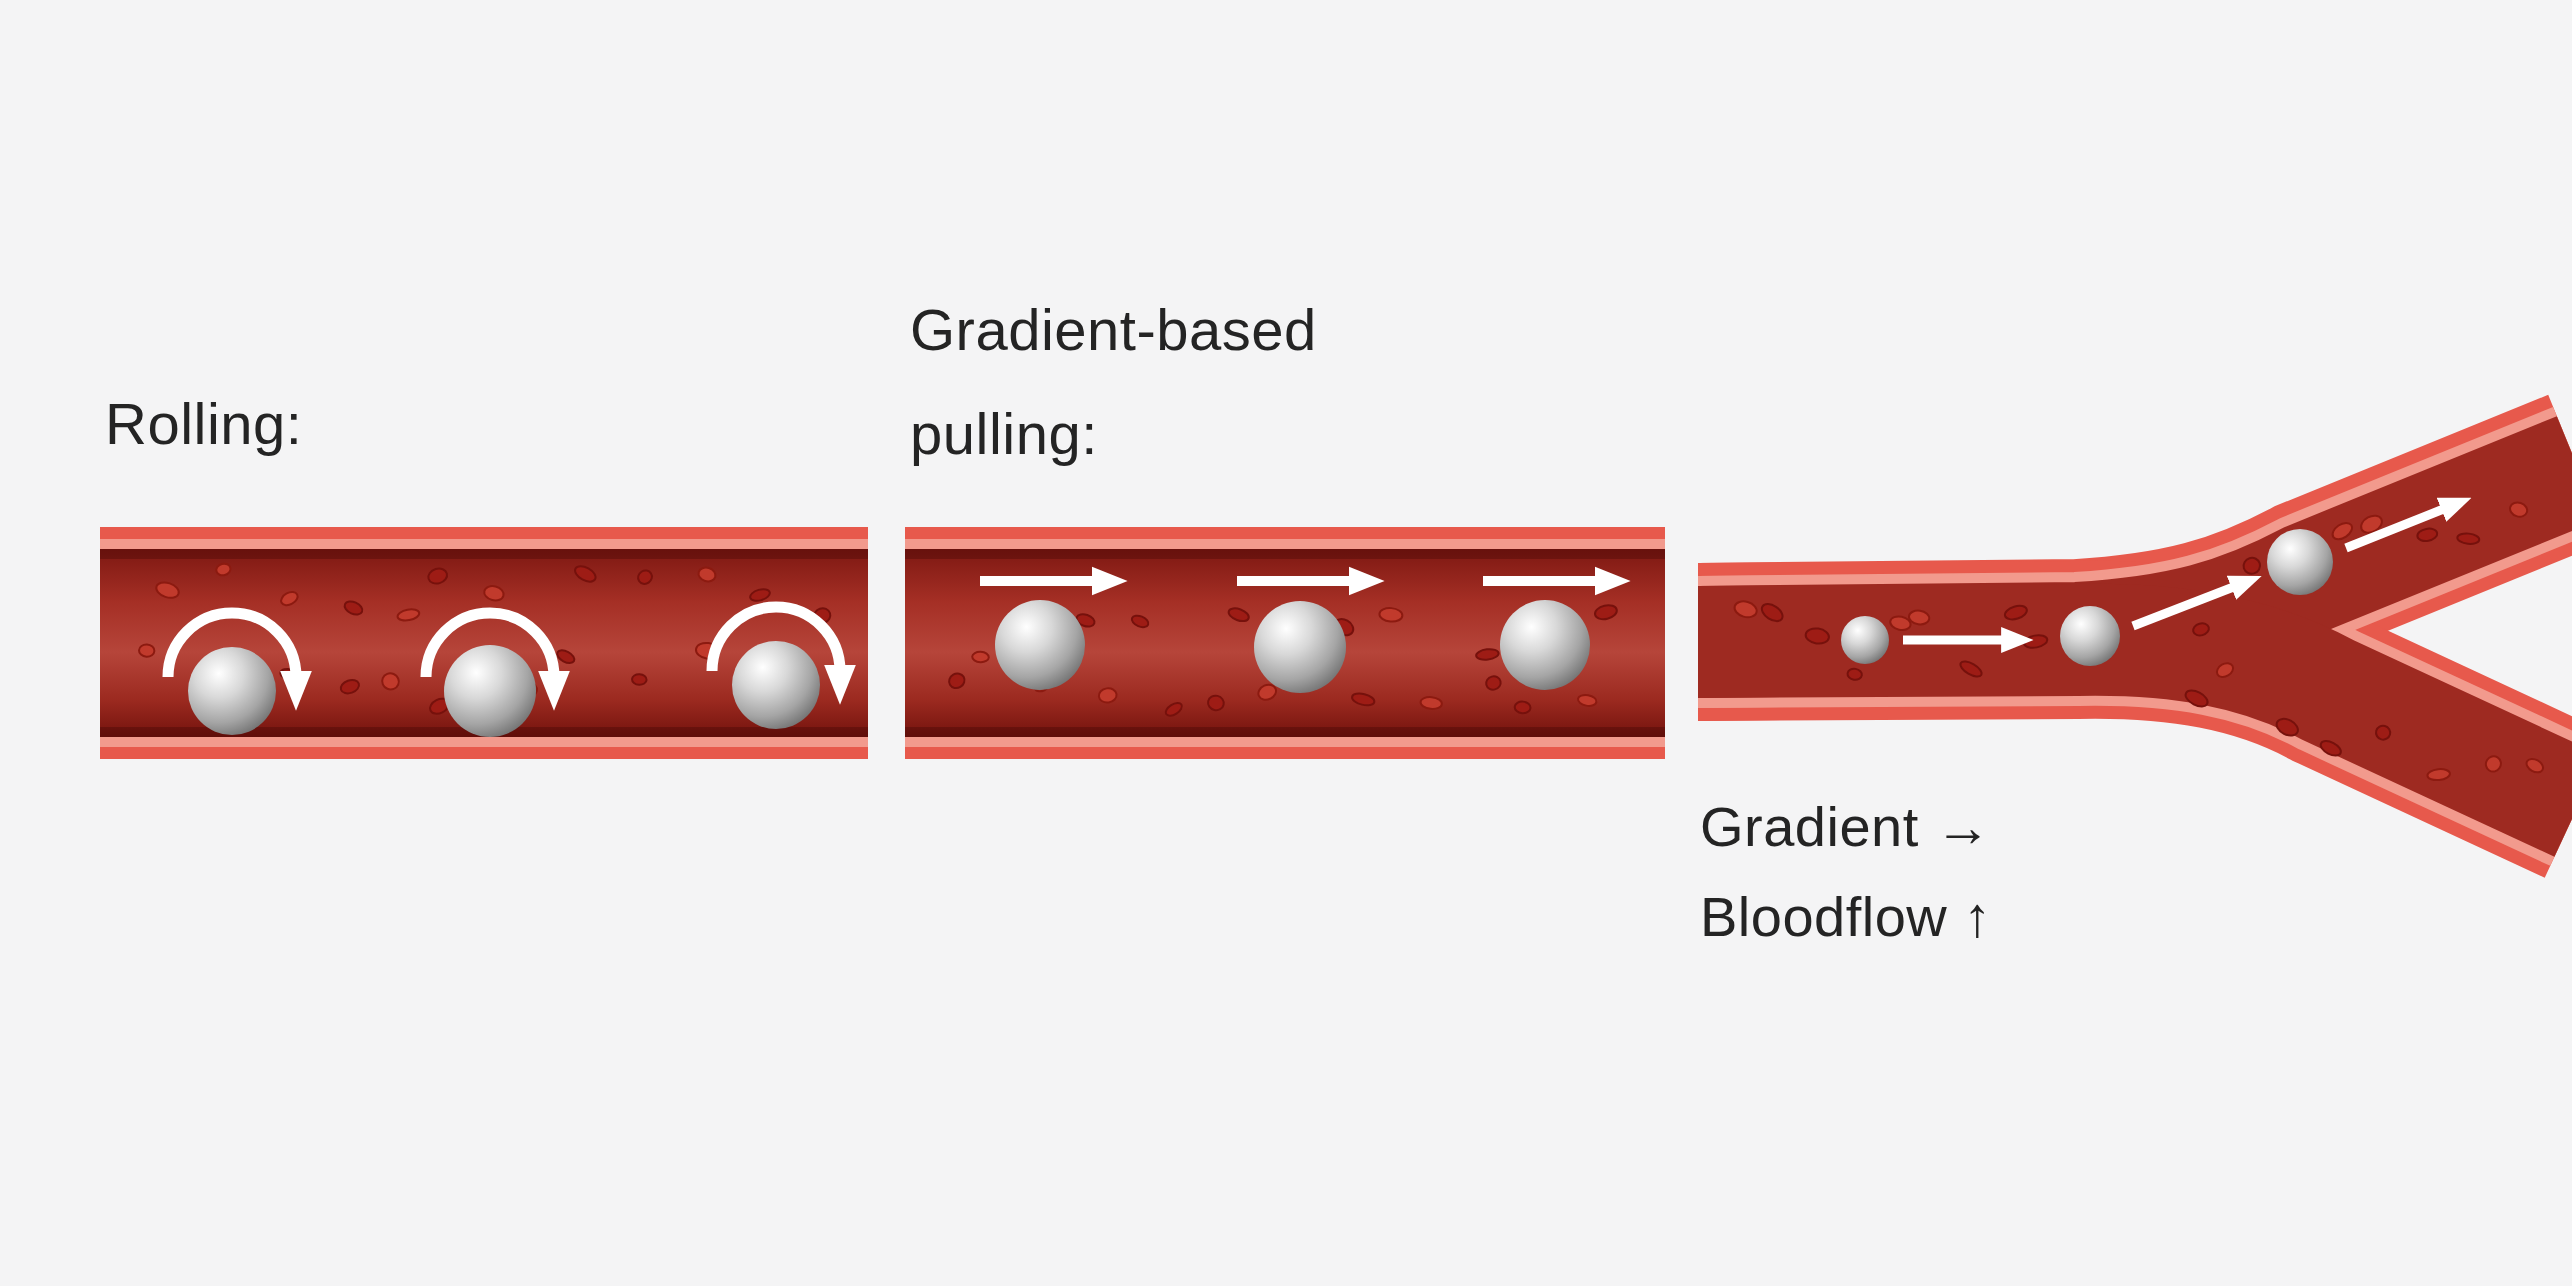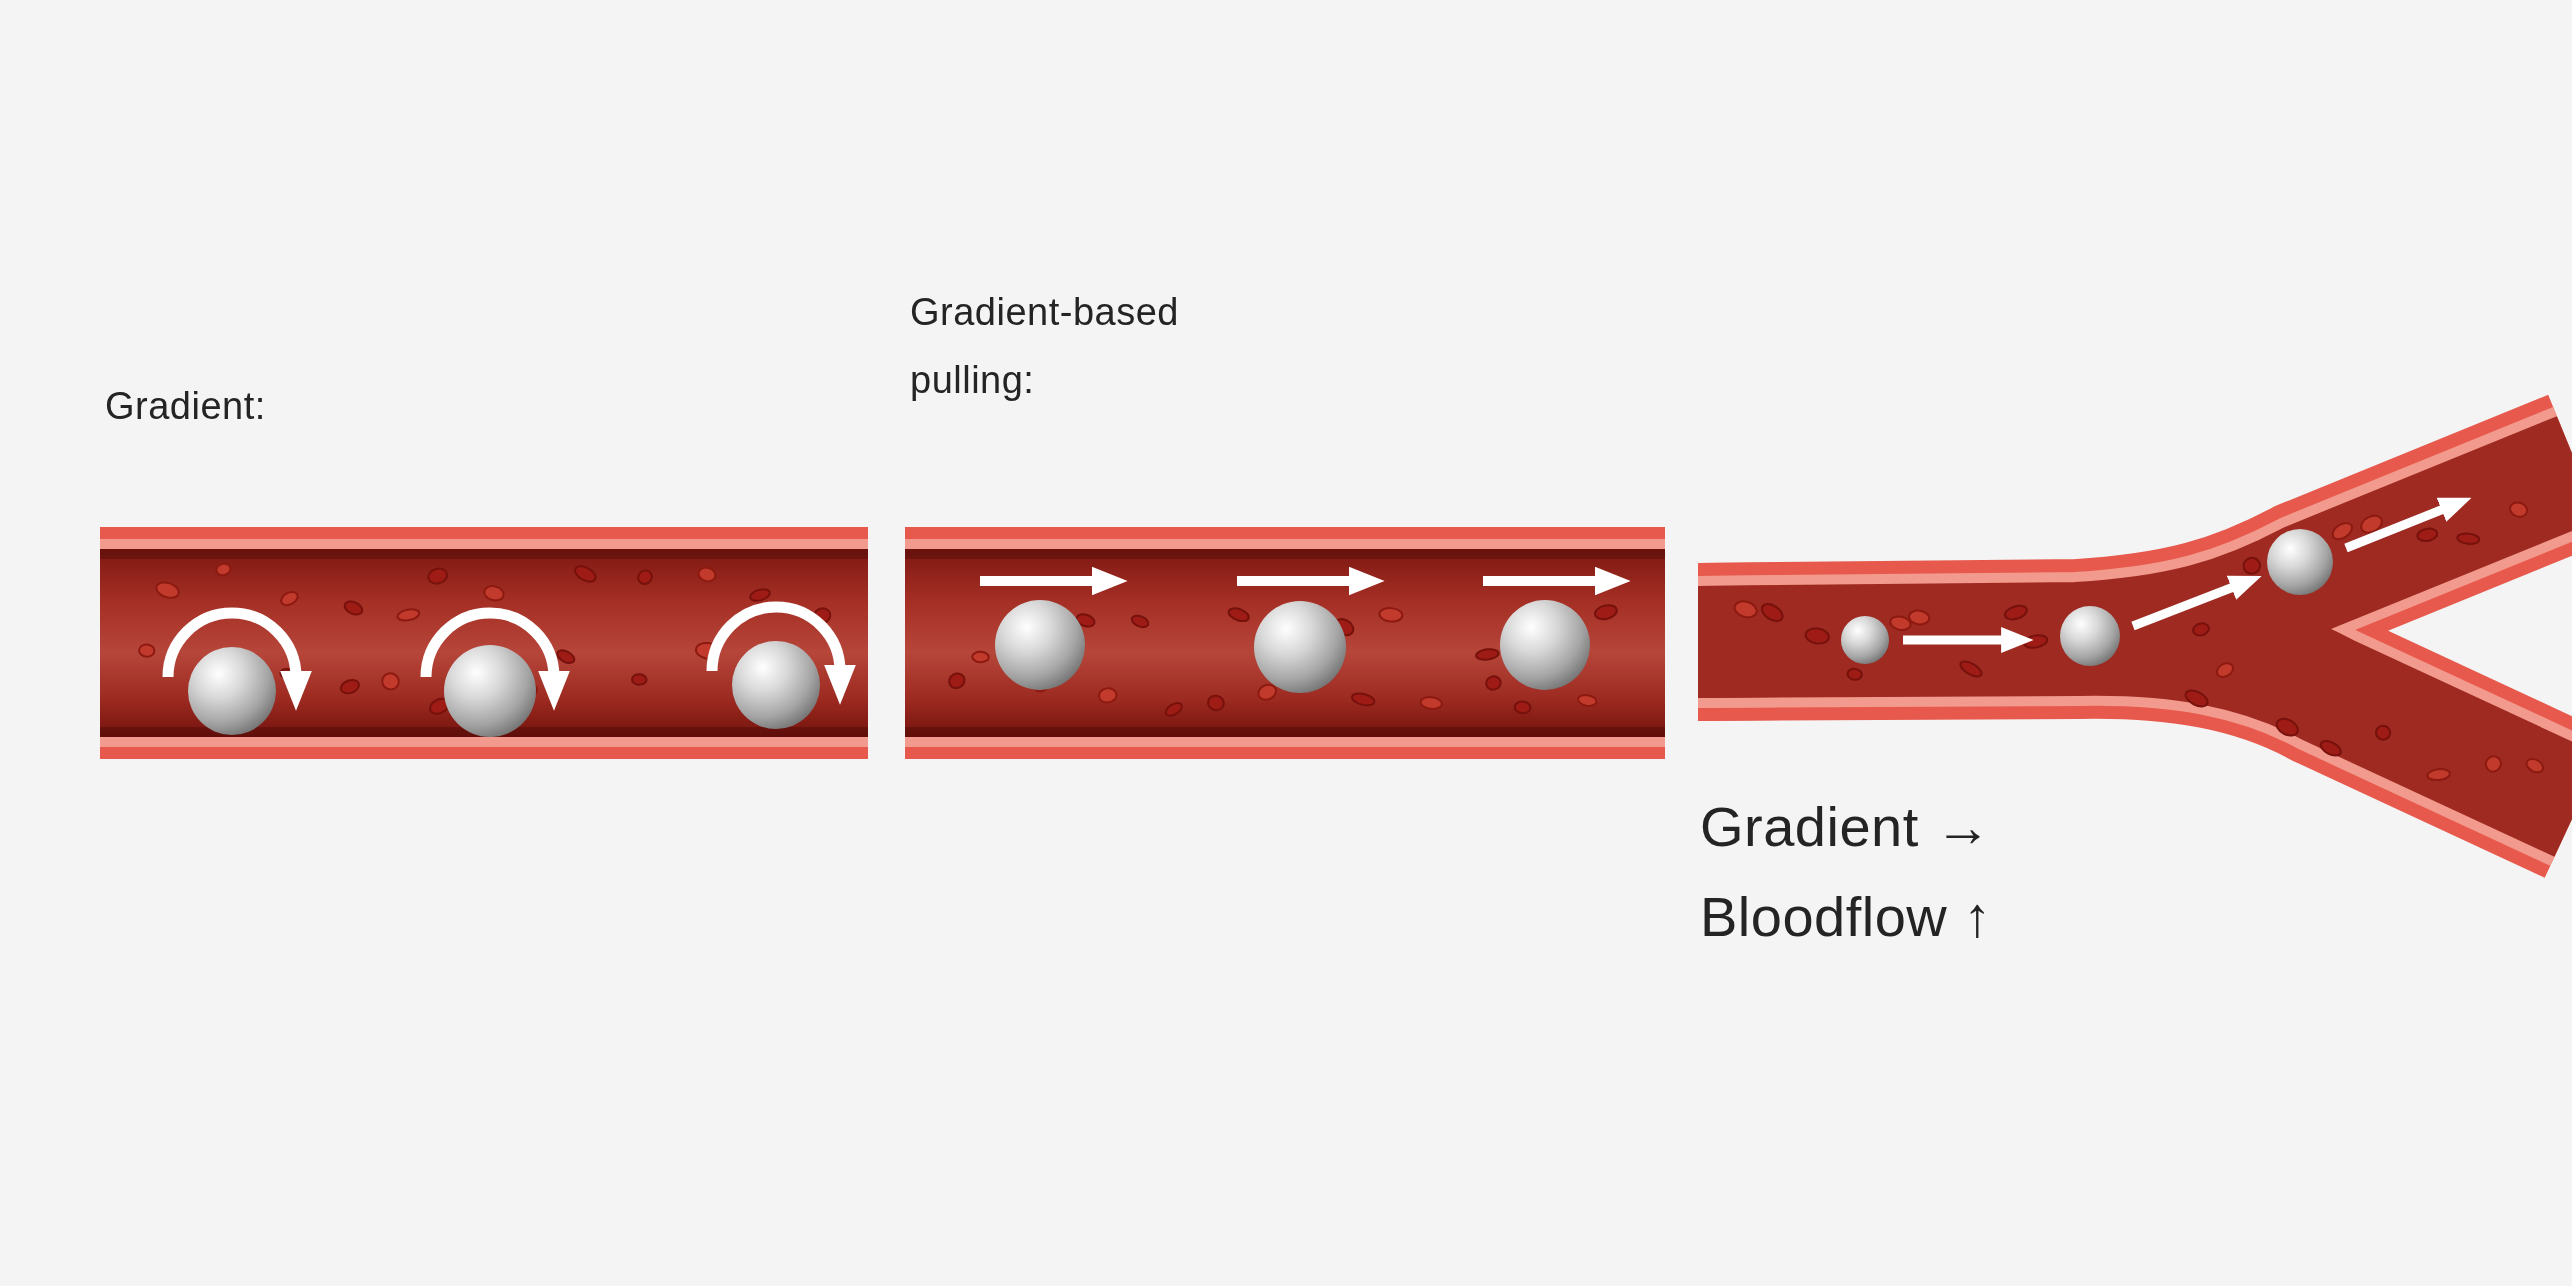--- a/index.html
+++ b/index.html
@@ -6,21 +6,21 @@
   .canvas{
     position:relative;
     width:2572px;height:1286px;
     background:var(--background,#f4f4f5);
     font-family:"Liberation Sans",sans-serif;
     color:var(--text-color,#242424);
     overflow:hidden;
   }
   .abs{position:absolute;}
   .title{
-    font-size:38px;
+    font-size:58px;
     line-height:1.8;
     font-weight:500;
     white-space:pre-line;
     letter-spacing:.5px;
   }
   .caption-line{
     font-size:56px;
     line-height:1.6;
     font-weight:500;
     letter-spacing:.5px;
@@ -66,21 +66,21 @@
         <stop offset="0.35" stop-color="#d8d8d8"></stop>
         <stop offset="0.7" stop-color="#a5a5a5"></stop>
         <stop offset="1" stop-color="#686868"></stop>
       </radialGradient>
       <marker id="arrowhead" viewBox="0 0 10 8" refX="1.5" refY="4" markerWidth="3.6" markerHeight="3.1" orient="auto">
         <path d="M 0 0 L 10 4 L 0 8 Z" fill="#ffffff"></path>
       </marker>
     </defs>
   </svg>
 
-  <div class="abs title" id="title-rolling">Gradient:</div>
+  <div class="abs title" id="title-rolling">Rolling:</div>
   <div class="abs title" id="title-gradient">Gradient-based
 pulling:</div>
 
   <svg class="abs" id="vessel-rolling" width="768" height="232" viewBox="0 0 768 232">
     <g>
       <rect class="wall" x="0" y="0" width="768" height="232"></rect>
       <rect class="lining" x="0" y="12" width="768" height="208"></rect>
       <rect class="lumen" x="0" y="22" width="768" height="188"></rect>
       <rect class="shade" x="0" y="22" width="768" height="10"></rect>
       <rect class="shade" x="0" y="200" width="768" height="10"></rect>

